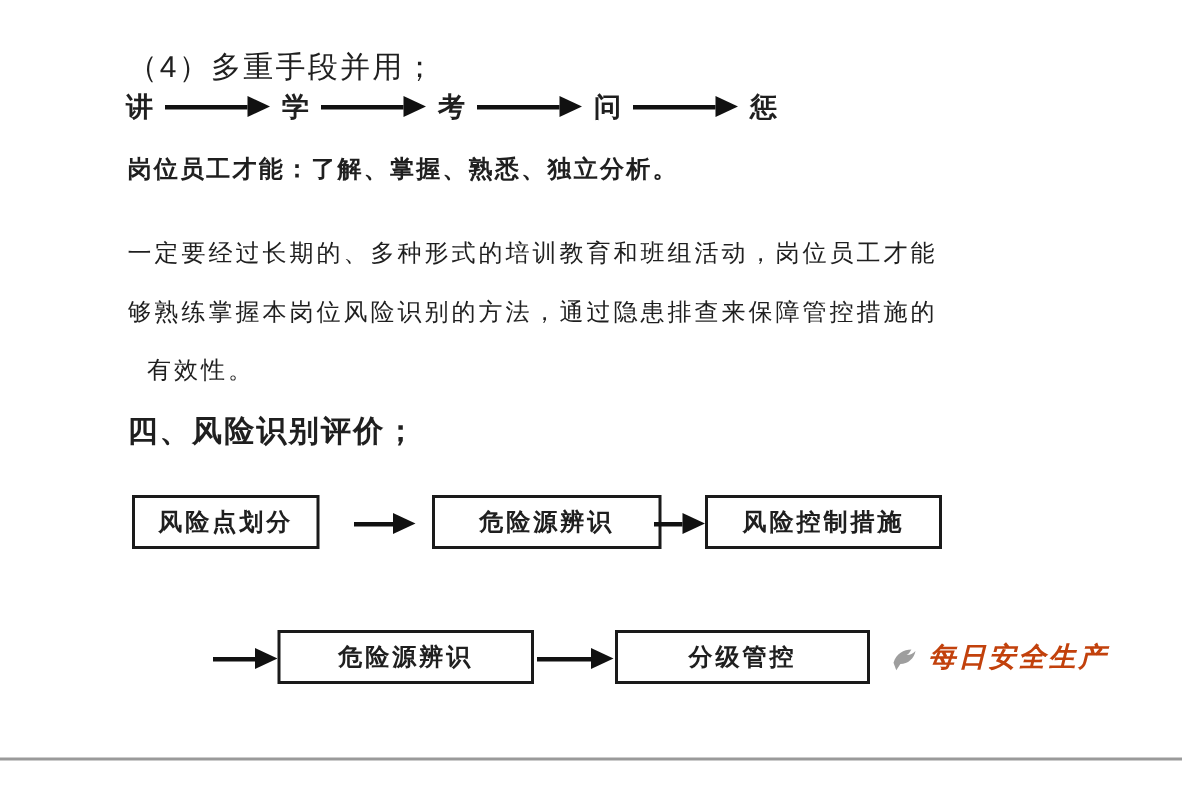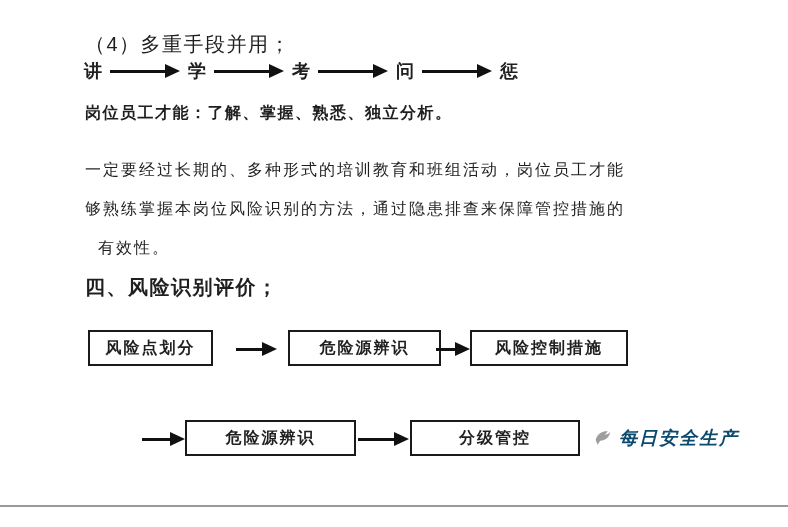--- a/index.html
+++ b/index.html
@@ -76,22 +76,22 @@
   .fa2 { left: 436px; top: 342px; }
   .fa2 .shaft { width: 19px; }
   .fa-lead { left: 142px; top: 432px; }
   .fa-lead .shaft { width: 28px; }
   .fa3 { left: 358px; top: 432px; }
   .fa3 .shaft { width: 36px; }
 
   
   .watermark {
     left: 592px; top: 426px;
-    display: flex; align-items: flex-start; gap: 5px;
-    color: #0c4a6e;
+    display: flex; align-items: flex-end; gap: 5px;
+    color: #c2410c;
   }
   .watermark .wm-text {
     font-size: 18px; font-weight: bold; letter-spacing: 2px;
     font-style: italic;
   }
   .watermark svg { display: block; }
 
   
   .bottom-rule {
     left: 0; top: 505px; width: 788px; height: 2px;

